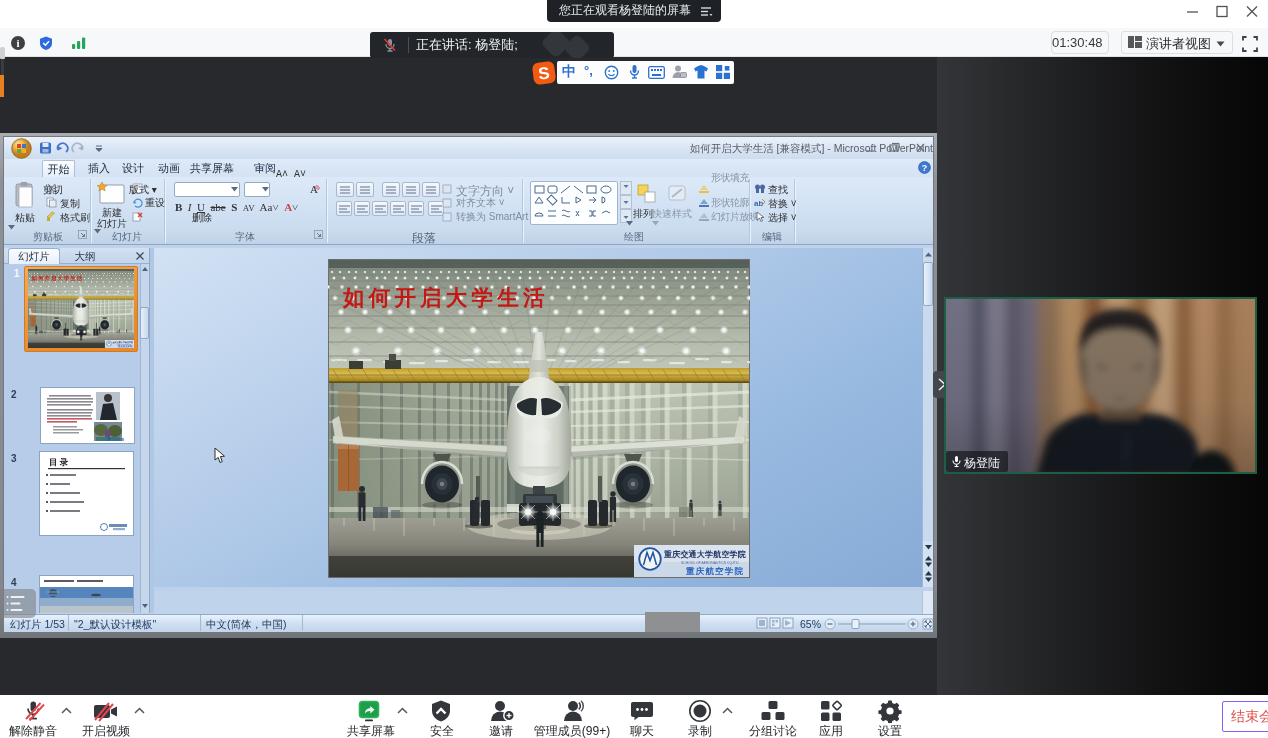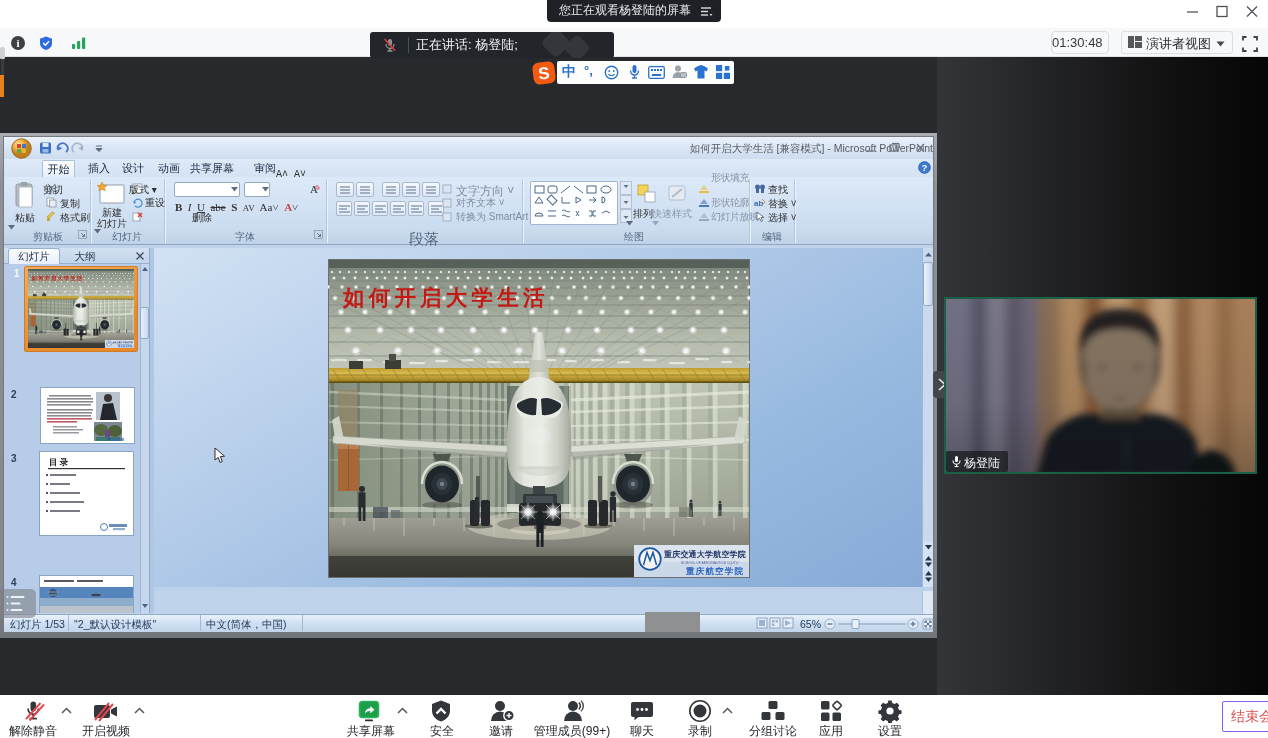--- a/index.html
+++ b/index.html
@@ -908,21 +908,21 @@
     <div class="ab" style="left:323px;top:42px;width:1px;height:64px;background:#eaf2fa;"></div>
     <div class="ab" style="left:518px;top:42px;width:1px;height:64px;background:#b2c7e0;"></div>
     <div class="ab" style="left:519px;top:42px;width:1px;height:64px;background:#eaf2fa;"></div>
     <div class="ab" style="left:745px;top:42px;width:1px;height:64px;background:#b2c7e0;"></div>
     <div class="ab" style="left:746px;top:42px;width:1px;height:64px;background:#eaf2fa;"></div>
     <div class="ab" style="left:790px;top:42px;width:1px;height:64px;background:#b2c7e0;"></div>
     <div class="ab" style="left:791px;top:42px;width:1px;height:64px;background:#eaf2fa;"></div>
     <div class="ab" style="left:14px;top:93px;width:60px;font-size:10px;color:#55687f;text-align:center;">剪贴板</div>
     <div class="ab" style="left:93px;top:93px;width:60px;font-size:10px;color:#55687f;text-align:center;">幻灯片</div>
     <div class="ab" style="left:211px;top:93px;width:60px;font-size:10px;color:#55687f;text-align:center;">字体</div>
-    <div class="ab" style="left:390px;top:93px;width:60px;font-size:15px;color:#55687f;text-align:center;">段落</div>
+    <div class="ab" style="left:390px;top:93px;width:60px;font-size:12px;color:#55687f;text-align:center;">段落</div>
     <div class="ab" style="left:600px;top:93px;width:60px;font-size:10px;color:#55687f;text-align:center;">绘图</div>
     <div class="ab" style="left:738px;top:93px;width:60px;font-size:10px;color:#55687f;text-align:center;">编辑</div>
  <svg class="ab" style="left:8px;top:44px;" width="26" height="30" viewBox="0 0 26 30">
   <rect x="4" y="3" width="16" height="22" rx="2" fill="#b9bfc8" stroke="#878c96" stroke-width="0.8"></rect>
   <rect x="7" y="6" width="13" height="20" fill="#fdfdfd" stroke="#9aa0a8" stroke-width="0.7"></rect>
   <rect x="8.5" y="1" width="7" height="4" rx="1.3" fill="#9aa2ac"></rect>
  </svg>
  <div class="ab" style="left:4px;top:74px;width:34px;text-align:center;font-size:10px;color:#2e2e2e;">粘贴<br><svg width="7" height="5" viewBox="0 0 7 5">
         <path d="M0 0 h7 l-3.5 4.5z" fill="#5a6a80"></path>
       </svg></div>

